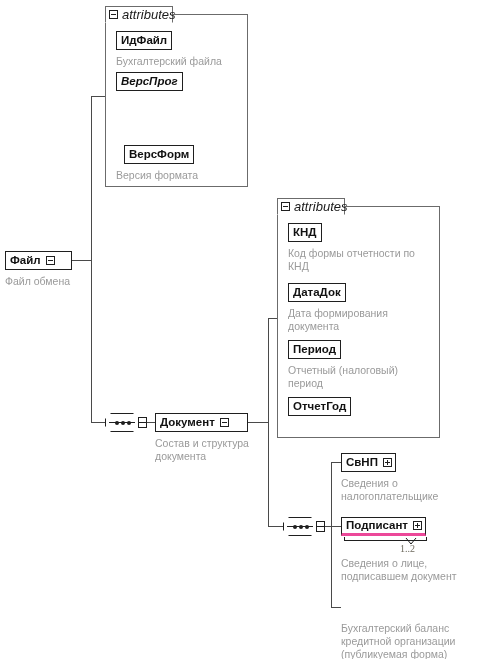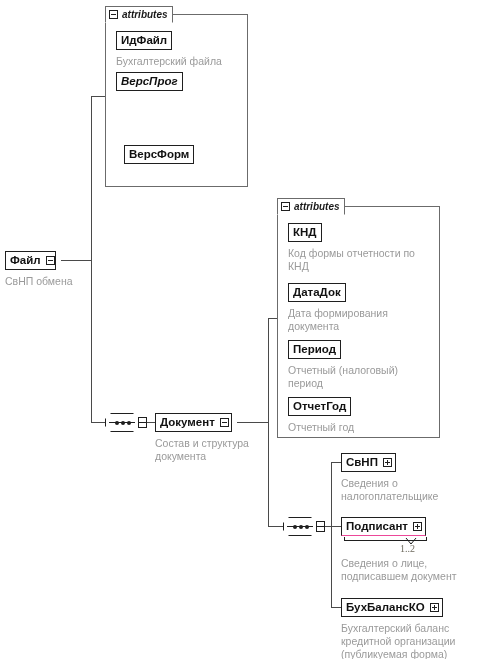--- a/index.html
+++ b/index.html
@@ -9,40 +9,40 @@
   
   .ln{position:absolute;background:#4a4a4a;}
   .ln.h{height:1px;}
   .ln.v{width:1px;}
 
   
   .attr-panel{position:absolute;border:1px solid #6b6b6b;background:#ffffff;box-sizing:border-box;}
   .attr-tab{position:absolute;border:1px solid #6b6b6b;border-bottom:1px solid #ffffff;background:#ffffff;
             height:17px;box-sizing:border-box;display:flex;align-items:center;padding:0 5px 0 3px;}
   .attr-tab .exp{margin-right:4px;}
-  .attr-tab .tab-label{font-style:italic;font-size:10px;color:#1a1a1a;line-height:1;font-weight:bold;}
+  .attr-tab .tab-label{font-style:italic;font-size:13px;color:#1a1a1a;line-height:1;}
 
   
   .exp{display:inline-block;width:9px;height:9px;border:1px solid #1f1f1f;background:#ffffff;
        position:relative;box-sizing:border-box;vertical-align:middle;flex:0 0 auto;}
   .exp::before{content:"";position:absolute;left:1px;right:1px;top:3px;height:1px;background:#1f1f1f;}
   .exp.plus::after{content:"";position:absolute;top:1px;bottom:1px;left:3px;width:1px;background:#1f1f1f;}
 
   
   .node{position:absolute;border:1px solid #1f1f1f;background:#ffffff;box-sizing:border-box;
         display:flex;align-items:center;height:19px;padding:0 4px;}
   .node .nm{font-weight:bold;font-size:11.5px;color:#111111;line-height:1;white-space:nowrap;}
   .node .exp{margin-left:5px;}
   .node::after{content:"";position:absolute;left:3px;right:-3px;bottom:-3px;height:3px;
                background:#c9cbc4;z-index:-1;}
   .node::before{content:"";position:absolute;top:3px;bottom:-3px;right:-3px;width:3px;
                 background:#c9cbc4;z-index:-1;}
 
   
-  .node.repeat{border-bottom:1px solid #ec4899;}
+  .node.repeat{border-bottom:3px solid #ec4899;}
   .repeat-line{position:absolute;border-left:1px solid #1f1f1f;border-right:1px solid #1f1f1f;
                border-bottom:1px solid #1f1f1f;height:4px;box-sizing:border-box;background:#ffffff;}
   .card{position:absolute;font-size:10px;color:#6e6a5e;white-space:nowrap;font-family:Liberation Serif, serif;}
 
   
   .doc{position:absolute;font-size:10.5px;color:#9a9a9a;line-height:13px;white-space:pre-line;}
 
   
   .seq{position:absolute;width:40px;height:19px;}
   .seq .oct{position:absolute;left:0;top:0;width:34px;height:19px;background:#ffffff;
@@ -97,38 +97,39 @@
   </div>
   <div class="doc" style="left:116px;top:55px;width:128px;">Бухгалтерский файла</div>
 
   <div class="node" style="left:116px;top:72px;font-style:italic;">
     <span class="nm">ВерсПрог</span>
   </div>
 
   <div class="node" style="left:116px;top:145px;margin-left:8px;">
     <span class="nm">ВерсФорм</span>
   </div>
+  <div class="doc" style="left:116px;top:169px;width:128px;">Версия формата</div>
 
-  <div class="node" style="left:5px;top:251px;padding-right:0;align-items:center;">
+  <div class="node" style="left:5px;top:251px;padding-right:16px;align-items:center;">
     <span class="nm">Файл</span>
     <span class="exp"></span>
   </div>
-  <div class="doc" style="left:5px;top:275px;width:120px;">СвНП обмена</div>
+  <div class="doc" style="left:5px;top:275px;width:120px;">Файл обмена</div>
 
   <div class="seq" style="left:105px;top:413px;">
     <div class="octsh"></div>
     <div class="oct"></div>
     <div class="bar"></div>
     <div class="dot d1"></div>
     <div class="dot d2"></div>
     <div class="dot d3"></div>
     <div class="knob"></div>
   </div>
 
-  <div class="node" style="left:155px;top:413px;padding-right:2px;">
+  <div class="node" style="left:155px;top:413px;padding-right:18px;">
     <span class="nm">Документ</span>
     <span class="exp"></span>
   </div>
   <div class="doc" style="left:155px;top:437px;width:110px;">Состав и структура
 документа</div>
 
   <div class="attr-panel" style="left:277px;top:206px;width:163px;height:232px;"></div>
   <div class="attr-tab" style="left:277px;top:198px;width:68px;">
     <span class="exp"></span>
     <span class="tab-label">attributes</span>
@@ -148,21 +149,20 @@
 
   <div class="node" style="left:288px;top:340px;">
     <span class="nm">Период</span>
   </div>
   <div class="doc" style="left:288px;top:364px;width:150px;">Отчетный (налоговый)
 период</div>
 
   <div class="node" style="left:288px;top:397px;">
     <span class="nm">ОтчетГод</span>
   </div>
-  <div class="doc" style="left:288px;top:421px;width:150px;">Отчетный год</div>
 
   <div class="seq" style="left:283px;top:517px;">
     <div class="octsh"></div>
     <div class="oct"></div>
     <div class="bar"></div>
     <div class="dot d1"></div>
     <div class="dot d2"></div>
     <div class="dot d3"></div>
     <div class="knob"></div>
   </div>
@@ -179,21 +179,17 @@
     <span class="exp plus"></span>
   </div>
   <div class="repeat-line" style="left:344px;top:537px;width:83px;"></div>
   <svg style="position:absolute;left:406px;top:538px;width:14px;height:8px;overflow:visible;">
     <polyline points="0,0 5,6 10,0" fill="none" stroke="#1f1f1f" stroke-width="1"></polyline>
   </svg>
   <div class="card" style="left:400px;top:543px;">1..2</div>
   <div class="doc" style="left:341px;top:557px;width:140px;">Сведения о лице,
 подписавшем документ</div>
 
-  <div class="node" style="left:341px;top:598px;padding-right:3px;">
-    <span class="nm">БухБалансКО</span>
-    <span class="exp plus"></span>
-  </div>
   <div class="doc" style="left:341px;top:622px;width:142px;">Бухгалтерский баланс
 кредитной организации
 (публикуемая форма)</div>
 
 </div>
 
 </body></html>

